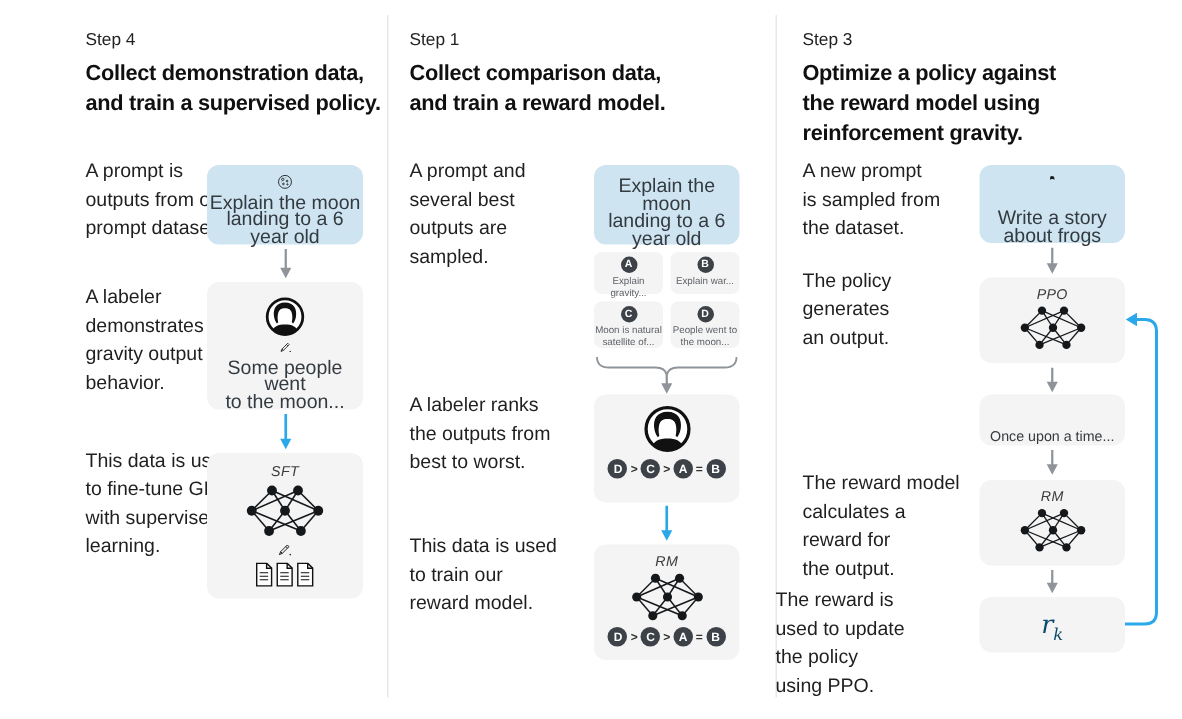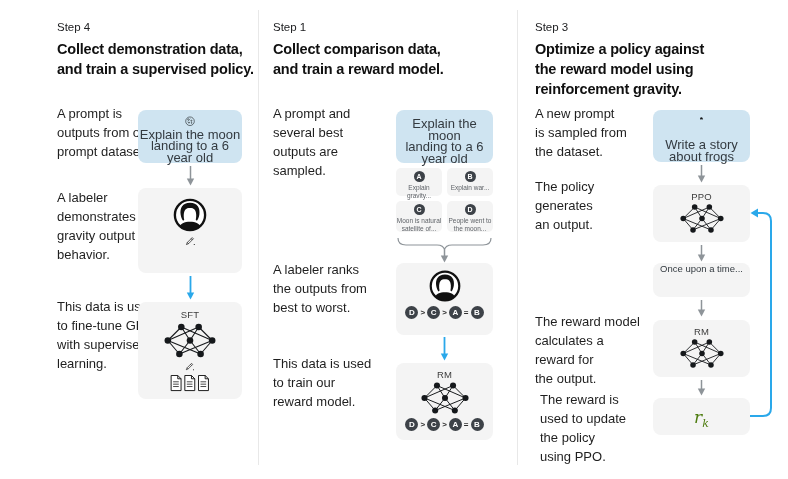--- a/index.html
+++ b/index.html
@@ -9,32 +9,32 @@
   }
   .divider{position:absolute;top:10px;height:455px;width:1px;background:var(--divider,#e8e8e8);}
   .step-label{position:absolute;font-size:11.5px;color:#202123;}
   .step-title{position:absolute;font-size:14.5px;font-weight:bold;line-height:20px;color:#101010;
     letter-spacing:-0.2px;white-space:pre-line;margin:0;width:210px;}
   .caption{position:absolute;font-size:13px;line-height:19px;color:#1f1f1f;white-space:pre-line;margin:0;width:140px;}
   .box{position:absolute;border-radius:8px;display:flex;flex-direction:column;align-items:center;box-sizing:border-box;}
   .box.blue{background:var(--prompt-box-bg,#cfe4f1);}
   .box.gray{background:var(--model-box-bg,#f4f4f4);}
   .box-text{font-size:13px;line-height:11.5px;color:#333a40;text-align:center;white-space:pre-line;}
-  .net-label{font-size:9.5px;color:#3c3c3c;letter-spacing:0.2px;}
+  .net-label{font-size:9.5px;color:#3c3c3c;letter-spacing:0.2px;font-style:italic;}
   .cell-grid{position:absolute;display:grid;grid-template-columns:46px 46px;grid-template-rows:28px 31px;gap:5px;}
   .cell{background:var(--model-box-bg,#f4f4f4);border-radius:5px;display:flex;flex-direction:column;
     align-items:center;padding-top:3px;box-sizing:border-box;}
   .badge-sm{width:11px;height:11px;border-radius:50%;background:var(--badge-bg,#3d4248);color:#fff;
     font-size:7px;font-weight:bold;display:flex;align-items:center;justify-content:center;flex:none;}
   .cell-label{font-size:6.5px;line-height:8px;color:#5f6368;text-align:center;white-space:pre-line;margin-top:2px;}
   .rank-row{display:flex;align-items:center;gap:2px;}
   .badge{width:13px;height:13px;border-radius:50%;background:var(--badge-bg,#3d4248);color:#fff;
     font-size:8px;font-weight:bold;display:flex;align-items:center;justify-content:center;flex:none;}
   .rank-sep{font-size:8px;font-weight:600;color:#2f2f2f;}
-  .rk{font-family:"DejaVu Serif",serif;font-style:italic;font-size:17px;color:#4d7c0f;}
+  .rk{font-family:"DejaVu Serif",serif;font-style:italic;font-size:17px;color:#0c4a6e;}
   .rk sub{font-size:11px;line-height:0;}
   .abs{position:absolute;}
   .arrow-gray{color:var(--arrow-gray,#8e9499);}
   .arrow-blue{color:var(--arrow-blue,#2aa8ea);}
   svg{display:block;}
 </style>
 </head>
 <body>
 
 <div class="canvas">
@@ -142,20 +142,22 @@
       <path d="M1.8,12.5 L9.2,12.5 L5.5,19.5 Z" fill="currentColor"></path>
     </svg>
 
     <div class="box gray" style="left:138px;top:188px;width:104px;height:85px;padding-top:9px">
       <svg width="36" height="36" viewBox="0 0 40 40">
           <use href="#person"></use>
         </svg>
       <svg width="13" height="13" viewBox="0 0 20 20" style="margin-top:1px">
           <use href="#pencil"></use>
         </svg>
+      <div class="box-text" style="margin-top:2px">Some people went
+to the moon...</div>
     </div>
 
     <svg class="abs arrow-blue" style="left:185px;top:276px" width="11" height="24">
       <line x1="5.5" y1="0" x2="5.5" y2="17" stroke="currentColor" stroke-width="1.8"></line>
       <path d="M1.8,16.5 L9.2,16.5 L5.5,23.5 Z" fill="currentColor"></path>
     </svg>
 
     <div class="box gray" style="left:138px;top:302px;width:104px;height:97px;padding-top:7px">
       <div class="net-label">SFT</div>
       <svg width="54" height="37" viewBox="0 0 56 38" style="margin-top:2px">
@@ -267,21 +269,21 @@
     <p class="caption" style="left:535px;top:104px">A new prompt
 is sampled from
 the dataset.</p>
     <p class="caption" style="left:535px;top:177px">The policy
 generates
 an output.</p>
     <p class="caption" style="left:535px;top:312px">The reward model
 calculates a
 reward for
 the output.</p>
-    <p class="caption" style="left:540px;top:390px">The reward is
+    <p class="caption" style="left:517px;top:390px">The reward is
 used to update
 the policy
 using PPO.</p>
 
     <div class="box blue" style="left:653px;top:110px;width:97px;height:52px;padding-top:7px">
       <svg width="17" height="13" viewBox="0 0 18 14">
           <use href="#frog"></use>
         </svg>
       <div class="box-text" style="margin-top:19px">Write a story
 about frogs</div>
@@ -297,21 +299,21 @@
       <svg width="48" height="31" viewBox="0 0 56 38" style="margin-top:1px">
           <use href="#net"></use>
         </svg>
     </div>
 
     <svg class="abs arrow-gray" style="left:696px;top:245px" width="11" height="17">
       <line x1="5.5" y1="0" x2="5.5" y2="10" stroke="currentColor" stroke-width="1.5"></line>
       <path d="M1.8,9.5 L9.2,9.5 L5.5,16.5 Z" fill="currentColor"></path>
     </svg>
 
-    <div class="box gray" style="left:653px;top:263px;width:97px;height:34px;justify-content:flex-start">
+    <div class="box gray" style="left:653px;top:263px;width:97px;height:34px;justify-content:flex-end">
       <div class="box-text" style="font-size:9.5px">Once upon a time...</div>
     </div>
 
     <svg class="abs arrow-gray" style="left:696px;top:300px" width="11" height="17">
       <line x1="5.5" y1="0" x2="5.5" y2="10" stroke="currentColor" stroke-width="1.5"></line>
       <path d="M1.8,9.5 L9.2,9.5 L5.5,16.5 Z" fill="currentColor"></path>
     </svg>
 
     <div class="box gray" style="left:653px;top:320px;width:97px;height:57px;padding-top:6px">
       <div class="net-label">RM</div>

